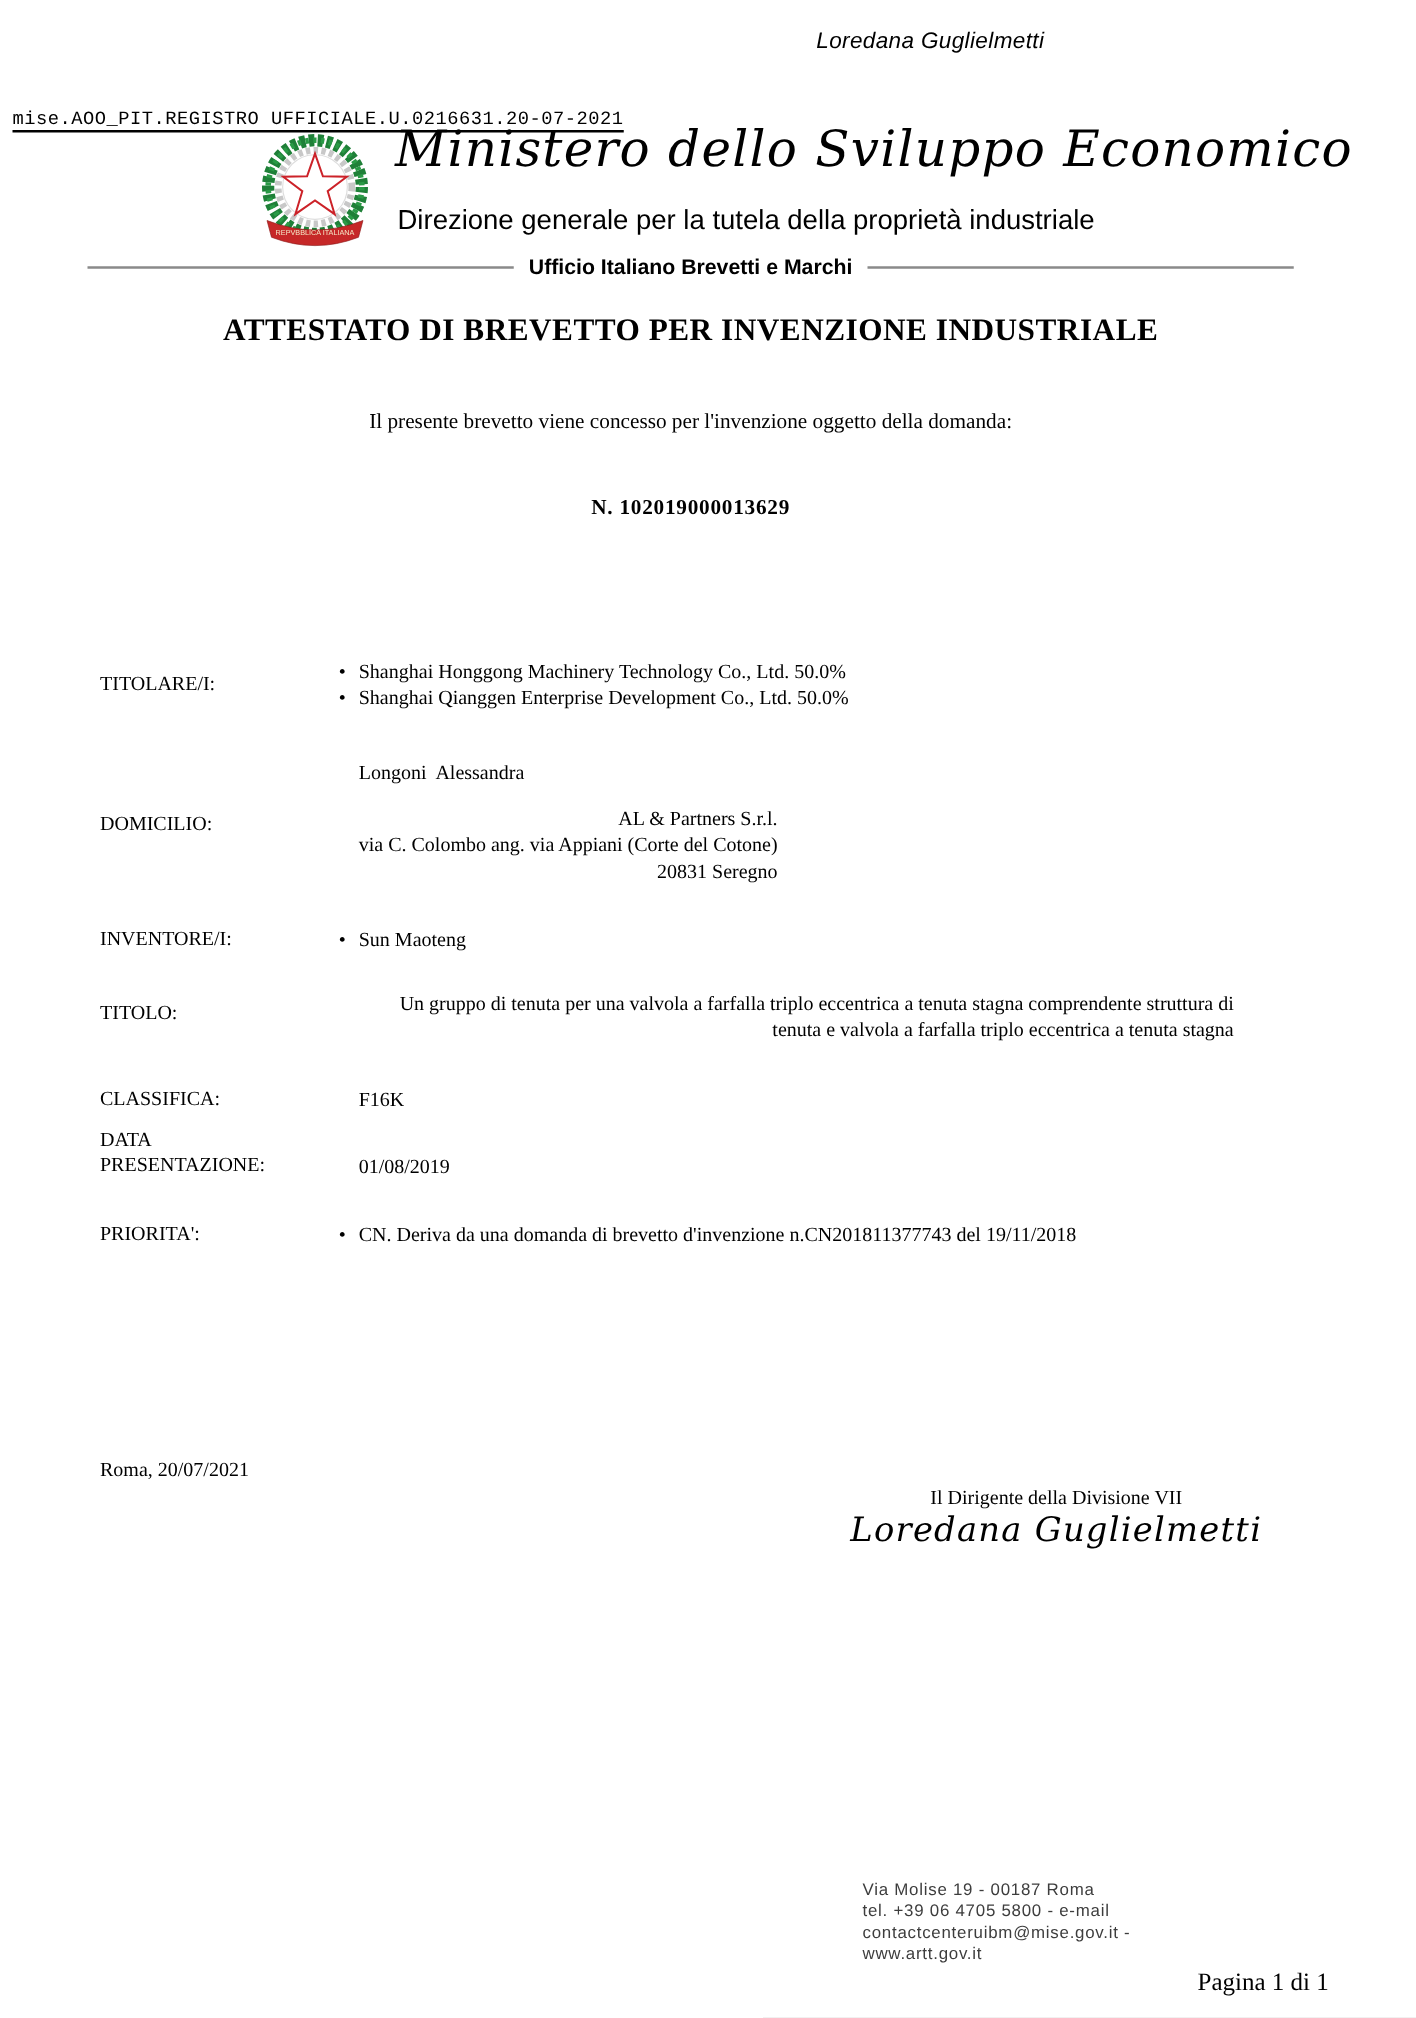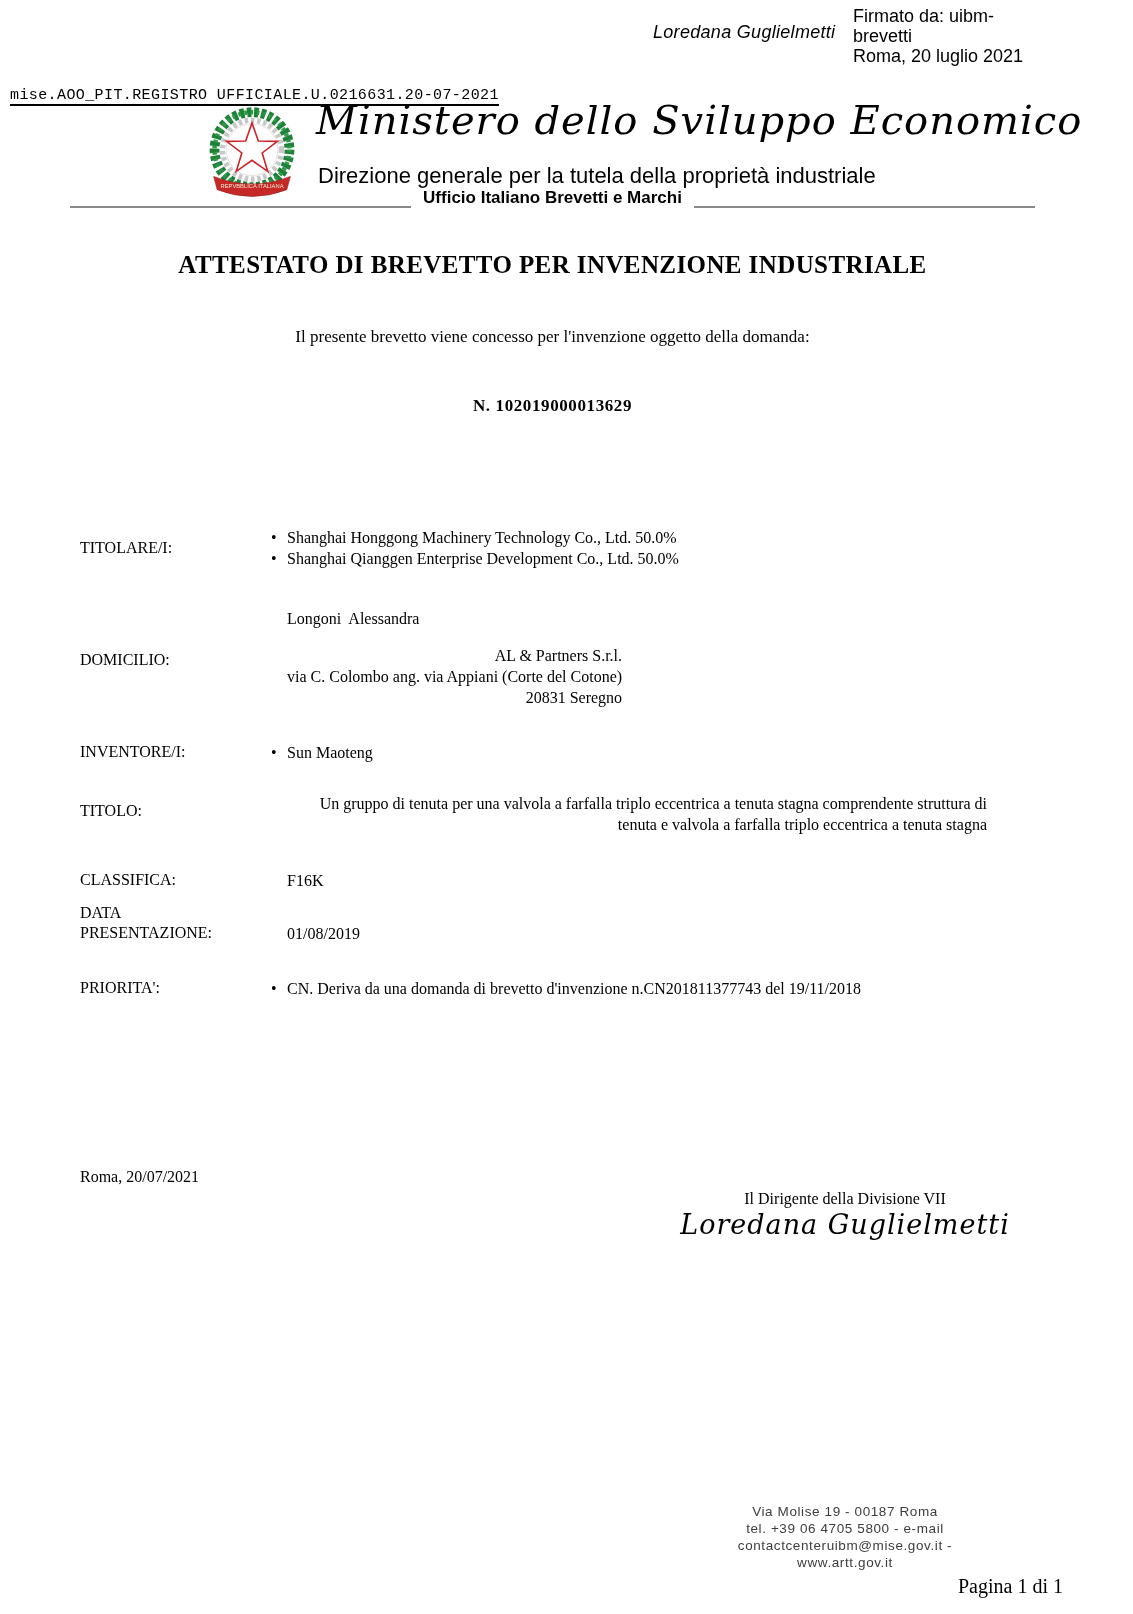--- a/index.html
+++ b/index.html
@@ -22,22 +22,22 @@
     font-family:"Liberation Mono", monospace; font-size:15px; letter-spacing:0.4px;
     border-bottom:2px solid #000; padding-bottom:0; white-space:nowrap; }
 
   
   .emblem{ position:absolute; left:194px; top:103px; }
   .ministry{ position:absolute; left:316px; top:97px; white-space:nowrap;
     font-family:"DejaVu Serif", serif; font-style:italic;
     font-size:40px; letter-spacing:1px; }
   .directorate{ position:absolute; left:318px; top:163px;
     font-family:"Liberation Sans", sans-serif; font-size:22px; }
-  .office-rule{ position:absolute; left:70px; top:188px; width:965px;
-    display:flex; align-items:flex-end; gap:12px; }
+  .office-rule{ position:absolute; left:70px; top:204px; width:965px;
+    display:flex; align-items:center; gap:12px; }
   .office-rule .rule{ flex:1; border-top:2px solid #8a8a8a; height:0; }
   .office-label{ font-family:"Liberation Sans", sans-serif; font-weight:bold;
     font-size:17px; white-space:nowrap; }
 
   
   .doc-title{ position:absolute; left:70px; top:251px; width:965px; text-align:center;
     font-weight:bold; font-size:25px; letter-spacing:0.4px; }
   .intro{ position:absolute; left:70px; top:327px; width:965px; text-align:center;
     font-size:17px; }
   .number{ position:absolute; left:70px; top:396px; width:965px; text-align:center;
@@ -55,36 +55,31 @@
   .place-date{ position:absolute; left:80px; top:1168px; font-size:16px; }
   .signer-title{ position:absolute; left:695px; top:1190px; width:300px;
     text-align:center; font-size:16px; }
   .signature-script{ position:absolute; left:680px; top:1209px; width:330px;
     text-align:center; font-family:"DejaVu Serif", serif; font-style:italic;
     font-size:27px; letter-spacing:1px; }
 
   
   .legal{ position:absolute; left:55px; top:1511px; width:610px; text-align:center;
     font-family:"Liberation Sans", sans-serif; font-size:16px; line-height:21px; }
-  .contact{ position:absolute; left:690px; top:1503px; width:310px; text-align:center;
+  .contact{ position:absolute; left:690px; top:1503px; width:310px; text-align:left;
     font-family:"Liberation Sans", sans-serif; font-size:13.5px; line-height:17px;
     letter-spacing:0.6px; color:#3d3d3d; }
   .pagina{ position:absolute; right:70px; top:1575px; font-size:20px; }
 </style>
 </head>
 <body>
 
 <div class="page">
 
   <div class="signer-name">Loredana Guglielmetti</div>
-  <div class="firmato">
-    <div>Firmato da: uibm-</div>
-    <div>brevetti</div>
-    <div>Roma, 20 luglio 2021</div>
-  </div>
 
   <div class="registry">mise.AOO_PIT.REGISTRO UFFICIALE.U.0216631.20-07-2021</div>
 
   <svg class="emblem" width="116" height="104" viewBox="0 0 130 112">
     <circle cx="65" cy="50" r="42" fill="none" stroke="#1f8038" stroke-width="11" stroke-dasharray="5 3"></circle>
     <circle cx="65" cy="50" r="42" fill="none" stroke="#2a9a46" stroke-width="5" stroke-dasharray="3 4"></circle>
     <circle cx="65" cy="50" r="33" fill="#ffffff" stroke="#c8c8c8" stroke-width="6" stroke-dasharray="4 3"></circle>
     <circle cx="65" cy="50" r="29" fill="#ffffff" stroke="#dddddd" stroke-width="1"></circle>
     <polygon points="65,20 72.1,40.3 93.5,40.7 76.4,53.7 82.6,74.3 65,62 47.4,74.3 53.6,53.7 36.5,40.7 57.9,40.3" fill="#ffffff" stroke="#cc2229" stroke-width="1.8" stroke-linejoin="miter"></polygon>
     <path d="M22 80 Q 65 97 108 80 L 104 95 Q 65 110 26 95 Z" fill="#c62828" stroke="#8e1a1a" stroke-width="0.6"></path>

